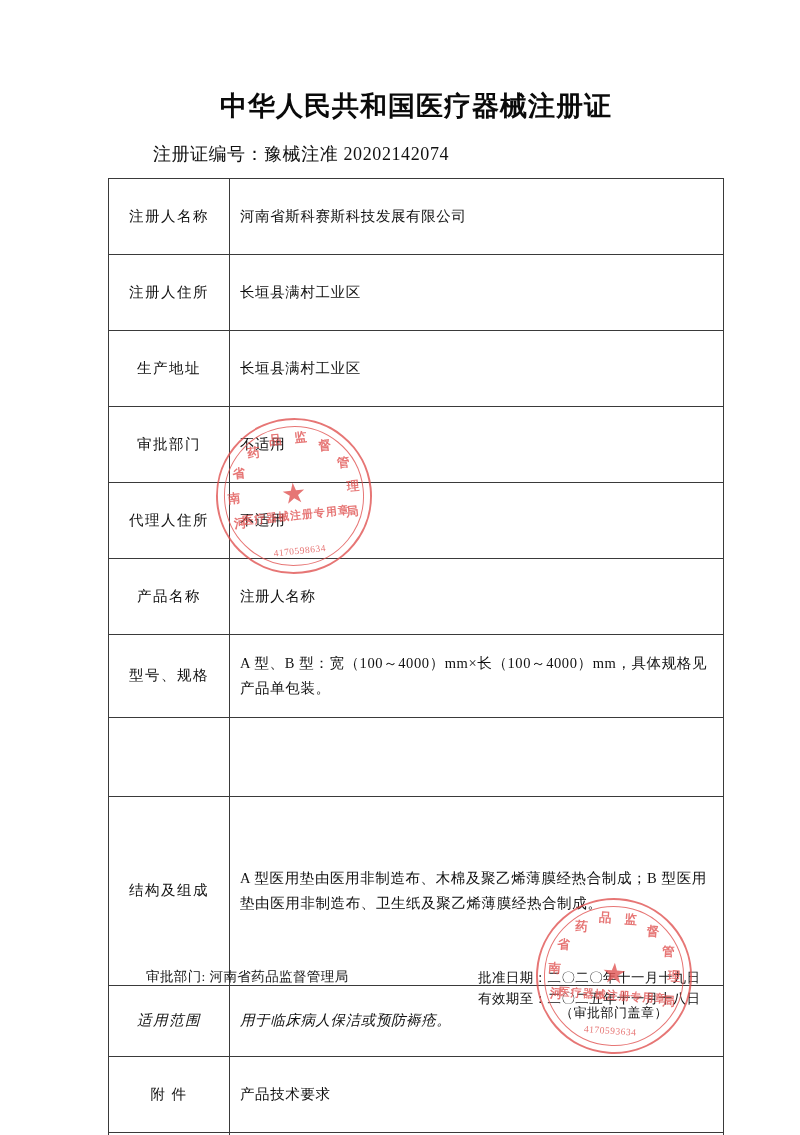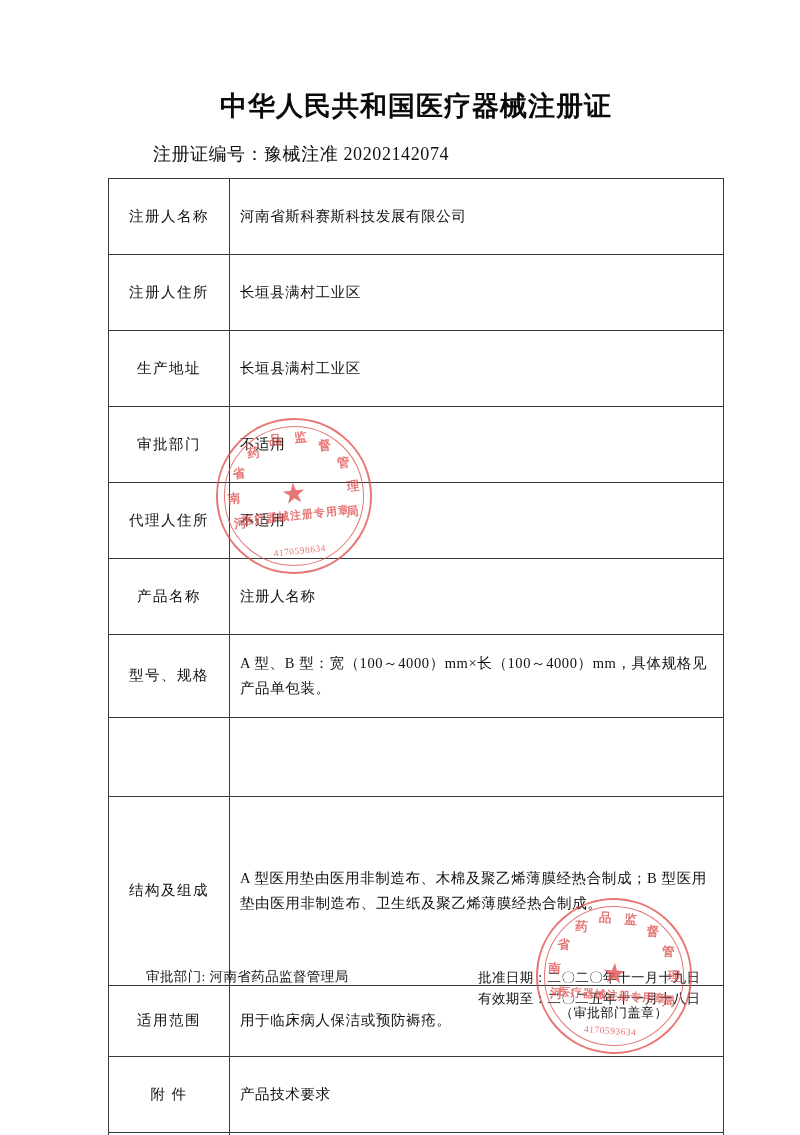--- a/index.html
+++ b/index.html
@@ -67,21 +67,21 @@
     white-space: nowrap;
   }
   td.value {
     padding: 6px 8px 6px 10px;
     letter-spacing: 0.6px;
   }
   tr.h1 td { height: 55px; }
   tr.h-model td { height: 62px; }
   tr.h-blank td { height: 58px; }
   tr.h-struct td { height: 168px; }
-  tr.h-range td { height: 50px; }
+  tr.h-range td { height: 50px; font-style: italic; }
   .value-two-line {
     line-height: 1.85;
   }
   .footer {
     position: absolute;
     left: 92px;
     top: 968px;
     width: 616px;
     font-size: 13.5px;
   }

